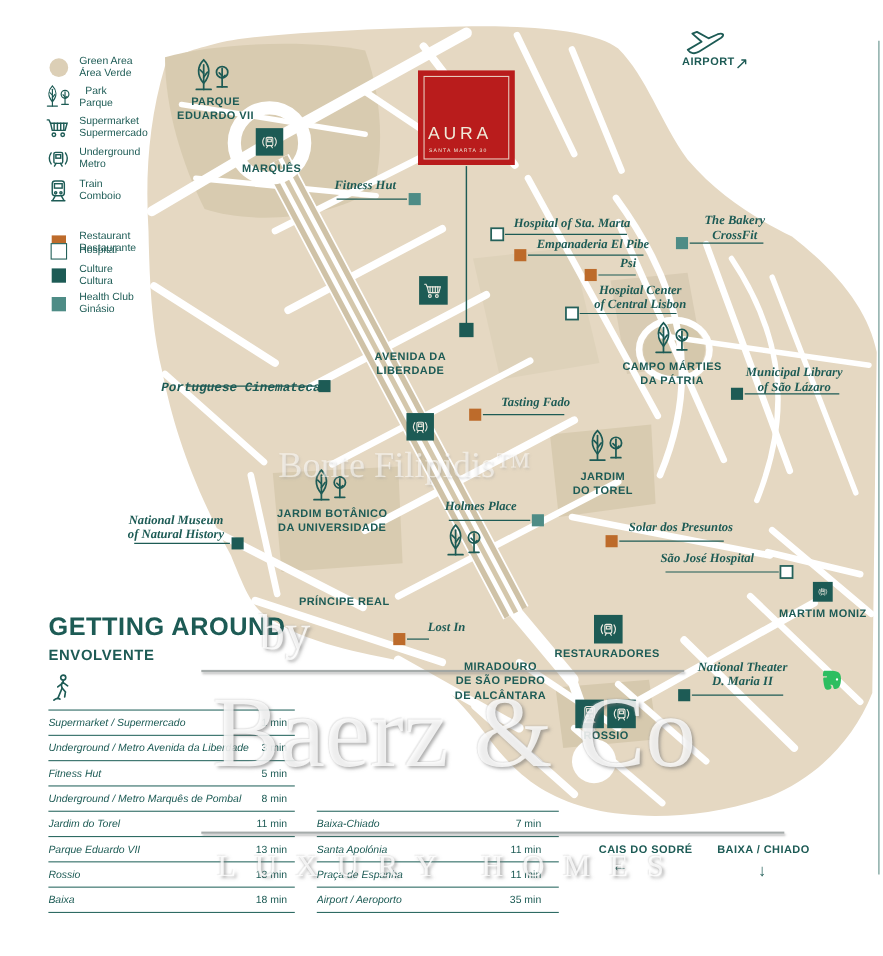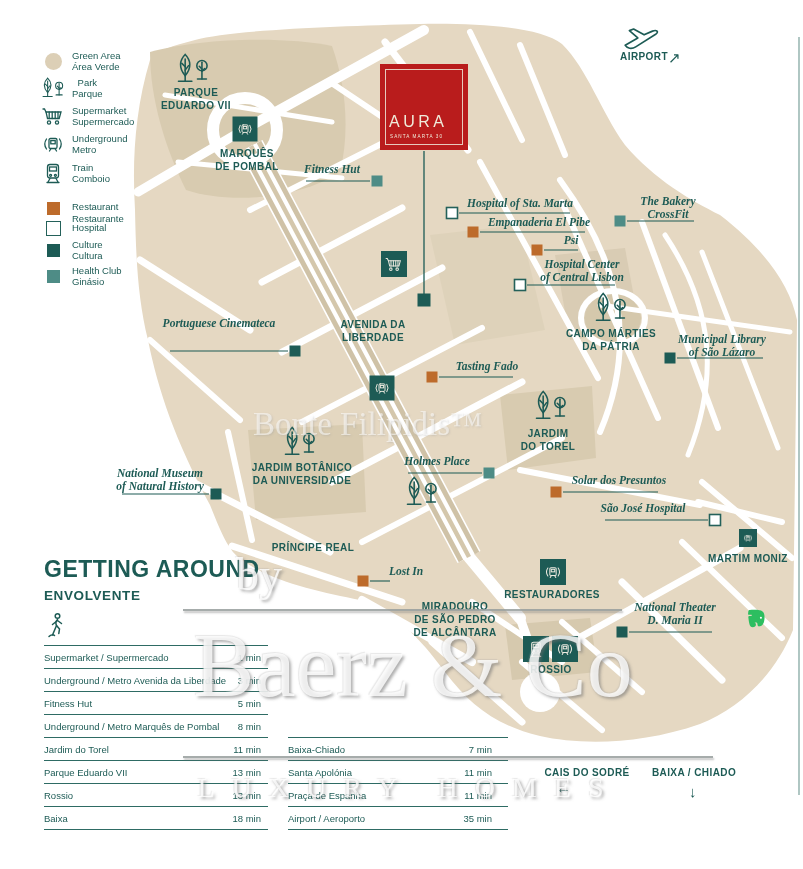--- a/index.html
+++ b/index.html
@@ -30,21 +30,21 @@
   #aura .t2{position:absolute;left:10px;top:70px;font-size:4.6px;letter-spacing:1.1px;color:#F0EBDA;}
   
   #ga-title{position:absolute;left:44px;top:556px;font-size:23px;font-weight:600;letter-spacing:.5px;z-index:3;}
   #ga-sub{position:absolute;left:44px;top:588px;font-size:13.5px;font-weight:600;letter-spacing:.6px;z-index:3;}
   #walker{position:absolute;left:44px;top:612px;width:24px;height:26px;color:#1D5B55;z-index:3;}
   .ga-table{position:absolute;border-top:1px solid #2E6B64;z-index:3;}
   #table-left{left:44px;top:645px;width:224px;}
   #table-right{left:288px;top:737px;width:220px;}
   .ga-row{display:flex;align-items:center;height:22px;border-bottom:1px solid #2E6B64;
           font-size:9.5px;color:#1D5B55;}
-  .ga-row .lb{flex:1;white-space:nowrap;overflow:hidden;}
+  .ga-row .lb{flex:1;white-space:nowrap;overflow:hidden;font-style:italic;}
   #table-left .vl{padding-right:7px;}
   #table-right .vl{padding-right:16px;}
   
   .wm{position:absolute;font-family:"Liberation Serif",serif;color:rgba(255,255,255,.8);
       text-shadow:2px 2px 3px rgba(110,110,110,.55),-1px -1px 1px rgba(170,170,170,.25);z-index:5;pointer-events:none;}
   #wm-bonte{left:253px;top:406px;font-size:33px;color:rgba(255,255,255,.55);
             text-shadow:1px 1px 2px rgba(160,160,160,.35);z-index:2;}
   #wm-by{left:236px;top:548px;font-size:46px;}
   #wm-brand{left:183px;top:612px;width:460px;text-align:center;font-size:92px;}
   #wm-tagline{left:183px;top:772px;width:452px;text-align:center;font-size:28px;letter-spacing:17px;}
@@ -287,21 +287,21 @@
         <div class="lg-iconbox">
           <svg viewBox="0 0 24 24" class="lg-svg">
             <use href="#sym-train"></use>
           </svg>
         </div>
         <div class="lg-label">
           <div>Train</div>
           <div>Comboio</div>
         </div>
       </div>
-      <div class="legend-item" style="top: 192px; align-items: flex-end;">
+      <div class="legend-item" style="top: 204px;">
         <div class="lg-iconbox">
           <div class="lg-sq restaurant"></div>
         </div>
         <div class="lg-label">
           <div>Restaurant</div>
           <div>Restaurante</div>
         </div>
       </div>
       <div class="legend-item" style="top: 212px;">
         <div class="lg-iconbox">
@@ -331,21 +331,20 @@
       </div>
     </div>
 
   <div id="labels">
       <div class="maplabel" style="left: 86px; top: 86px;">
         <div>PARQUE</div>
         <div>EDUARDO VII</div>
       </div>
       <div class="maplabel" style="left: 137px; top: 147px;">
         <div>MARQUÊS</div>
-        <div>DE POMBAL</div>
       </div>
       <div class="maplabel" style="left: 263px; top: 318px;">
         <div>AVENIDA DA</div>
         <div>LIBERDADE</div>
       </div>
       <div class="maplabel" style="left: 501px; top: 327px;">
         <div>CAMPO MÁRTIES</div>
         <div>DA PÁTRIA</div>
       </div>
       <div class="maplabel" style="left: 438px; top: 427px;">
@@ -402,21 +401,21 @@
         <div>CrossFit</div>
       </div>
       <div class="poi" style="left: 462px; top: 258px;">
         <div>Hospital Center</div>
         <div>of  Central Lisbon</div>
       </div>
       <div class="poi" style="left: 602px; top: 333px;">
         <div>Municipal Library</div>
         <div>of São Lázaro</div>
       </div>
-      <div class="poi" style="left: 99px; top: 317px;">
+      <div class="poi" style="left: 99px; top: 347px; font-family: Liberation Mono, monospace;">
         <div>Portuguese Cinemateca</div>
       </div>
       <div class="poi" style="left: 367px; top: 360px;">
         <div>Tasting Fado</div>
       </div>
       <div class="poi" style="left: 317px; top: 455px;">
         <div>Holmes Place</div>
       </div>
       <div class="poi" style="left: 40px; top: 467px;">
         <div>National Museum</div>

